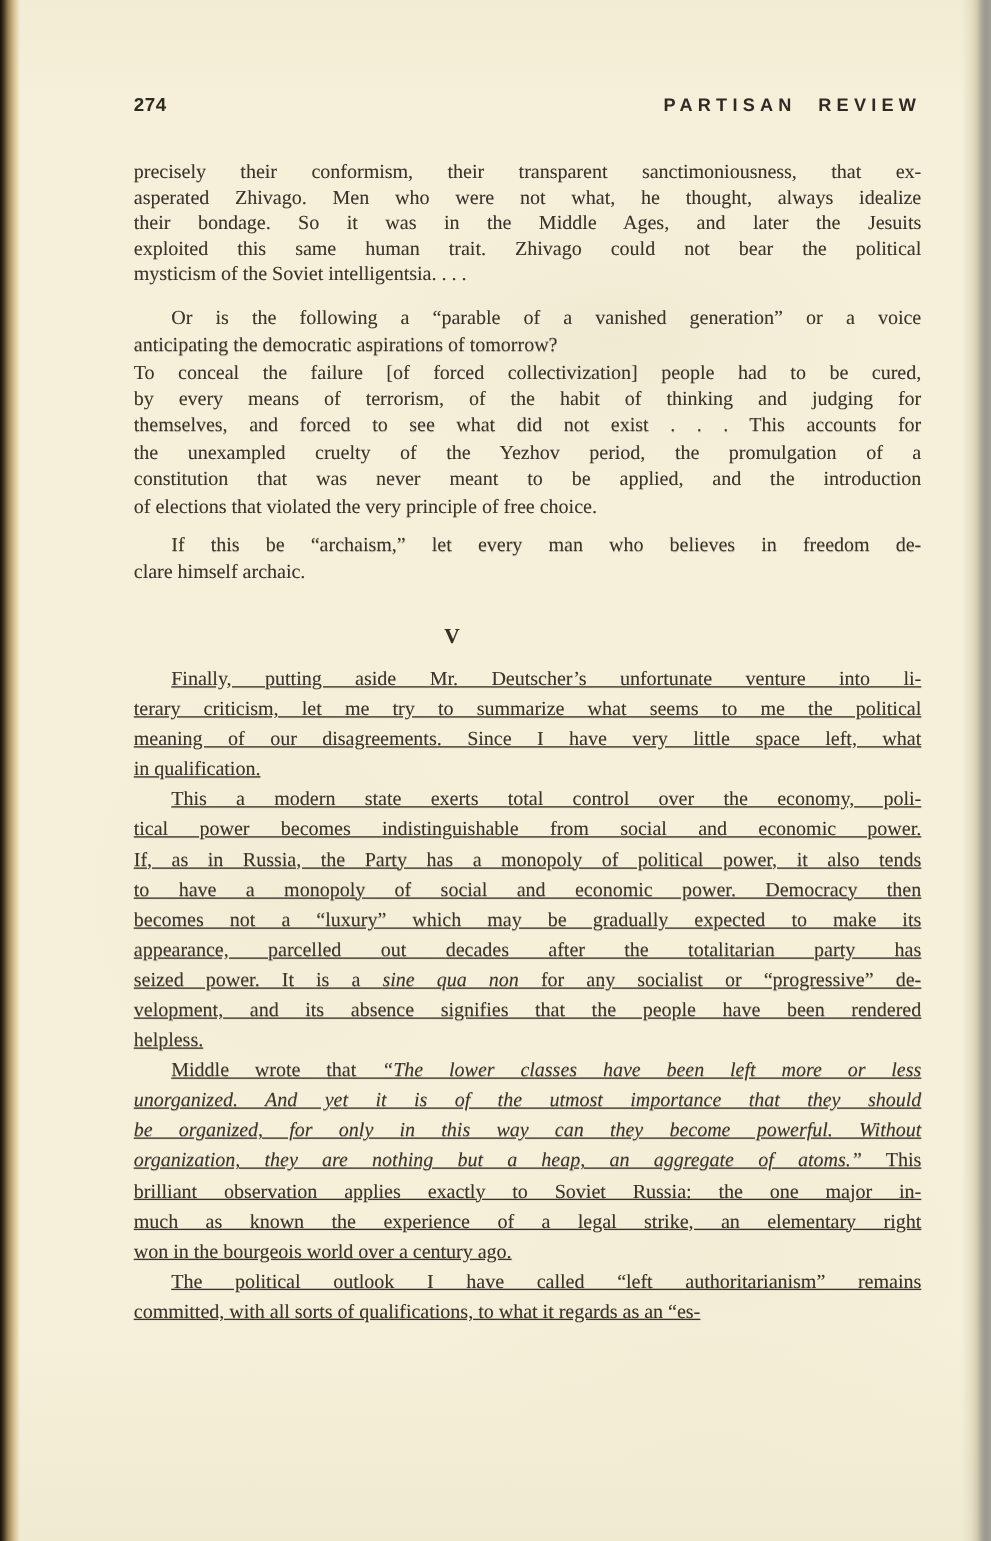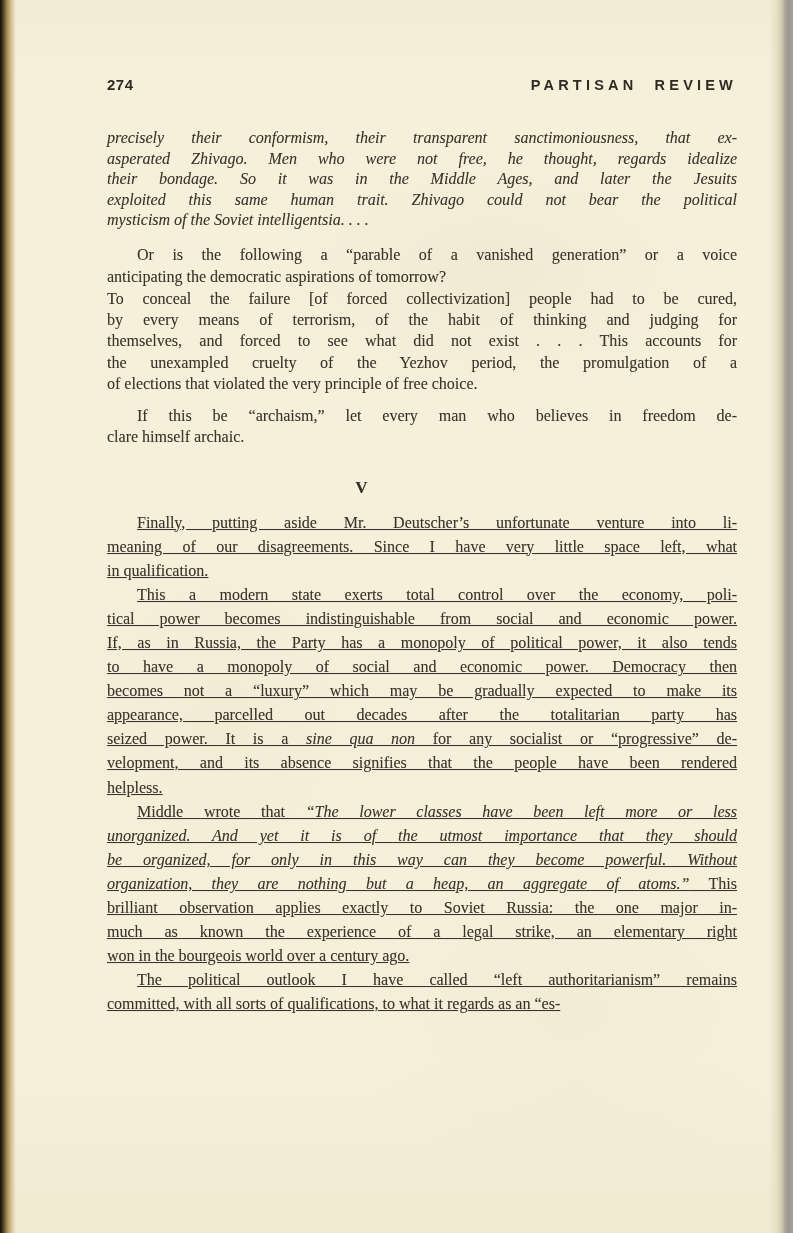--- a/index.html
+++ b/index.html
@@ -56,21 +56,21 @@
   .tline.last { text-align-last: left; }
   .it { font-style: italic; }
   .indent .tline:first-child { text-indent: 30px; }
 
   .upper .tline { line-height: 20.5px; }
   .p2 .tline   { line-height: 22px; }
   .pq .tline   { line-height: 21.4px; }
   .p4 .tline   { line-height: 21.5px; }
   .loose .tline{ line-height: 24.1px; text-decoration: underline; }
 
-  .p1 { margin-top: 36px; font-style: italic; }
+  .p1 { margin-top: 36px; }
   .p2 { margin-top: 13px; }
   .pq { margin-top: 0; }
   .p4 { margin-top: 10px; }
   .vhead {
     margin-top: 30px; height: 20px;
     text-align: center; padding-right: 120px;
     font-size: 17px; font-weight: bold; letter-spacing: 1px;
     color: #352f26;
     text-shadow: 0.2px 0.2px 0 rgba(58,52,42,0.30);
   }
@@ -84,45 +84,47 @@
 <div class="paper-texture"></div>
 
 <div id="column">
   <div class="header-row">
     <span class="page-number">274</span>
     <span class="journal-title">PARTISAN REVIEW</span>
   </div>
 
   <div class="para upper p1">
       <div class="tline"><span>precisely their conformism, their transparent sanctimoniousness, that ex-</span></div>
-      <div class="tline"><span>asperated Zhivago. Men who were not free, he thought, regards idealize</span></div>
+      <div class="tline"><span>asperated Zhivago. Men who were not what, he thought, always idealize</span></div>
       <div class="tline"><span>their bondage. So it was in the Middle Ages, and later the Jesuits</span></div>
       <div class="tline"><span>exploited this same human trait. Zhivago could not bear the political</span></div>
       <div class="tline last"><span>mysticism of the Soviet intelligentsia. . . .</span></div>
     </div>
   <div class="para upper p2 indent">
       <div class="tline"><span>Or is the following a “parable of a vanished generation” or a voice</span></div>
       <div class="tline last"><span>anticipating the democratic aspirations of tomorrow?</span></div>
     </div>
   <div class="para upper pq">
       <div class="tline"><span>To conceal the failure [of forced collectivization] people had to be cured,</span></div>
       <div class="tline"><span>by every means of terrorism, of the habit of thinking and judging for</span></div>
       <div class="tline"><span>themselves, and forced to see what did not exist . . . This accounts for</span></div>
       <div class="tline"><span>the unexampled cruelty of the Yezhov period, the promulgation of a</span></div>
+      <div class="tline"><span>constitution that was never meant to be applied, and the introduction</span></div>
       <div class="tline last"><span>of elections that violated the very principle of free choice.</span></div>
     </div>
   <div class="para upper p4 indent">
       <div class="tline"><span>If this be “archaism,” let every man who believes in freedom de-</span></div>
       <div class="tline last"><span>clare himself archaic.</span></div>
     </div>
 
   <div class="vhead">V</div>
 
   <div class="para loose p6 indent">
       <div class="tline"><span>Finally, putting aside Mr. Deutscher’s unfortunate venture into li-</span></div>
+      <div class="tline"><span>terary criticism, let me try to summarize what seems to me the political</span></div>
       <div class="tline"><span>meaning of our disagreements. Since I have very little space left, what</span></div>
       <div class="tline last"><span>in qualification.</span></div>
     </div>
   <div class="para loose indent">
       <div class="tline"><span>This a modern state exerts total control over the economy, poli-</span></div>
       <div class="tline"><span>tical power becomes indistinguishable from social and economic power.</span></div>
       <div class="tline"><span>If, as in Russia, the Party has a monopoly of political power, it also tends</span></div>
       <div class="tline"><span>to have a monopoly of social and economic power. Democracy then</span></div>
       <div class="tline"><span>becomes not a “luxury” which may be gradually expected to make its</span></div>
       <div class="tline"><span>appearance, parcelled out decades after the totalitarian party has</span></div>

